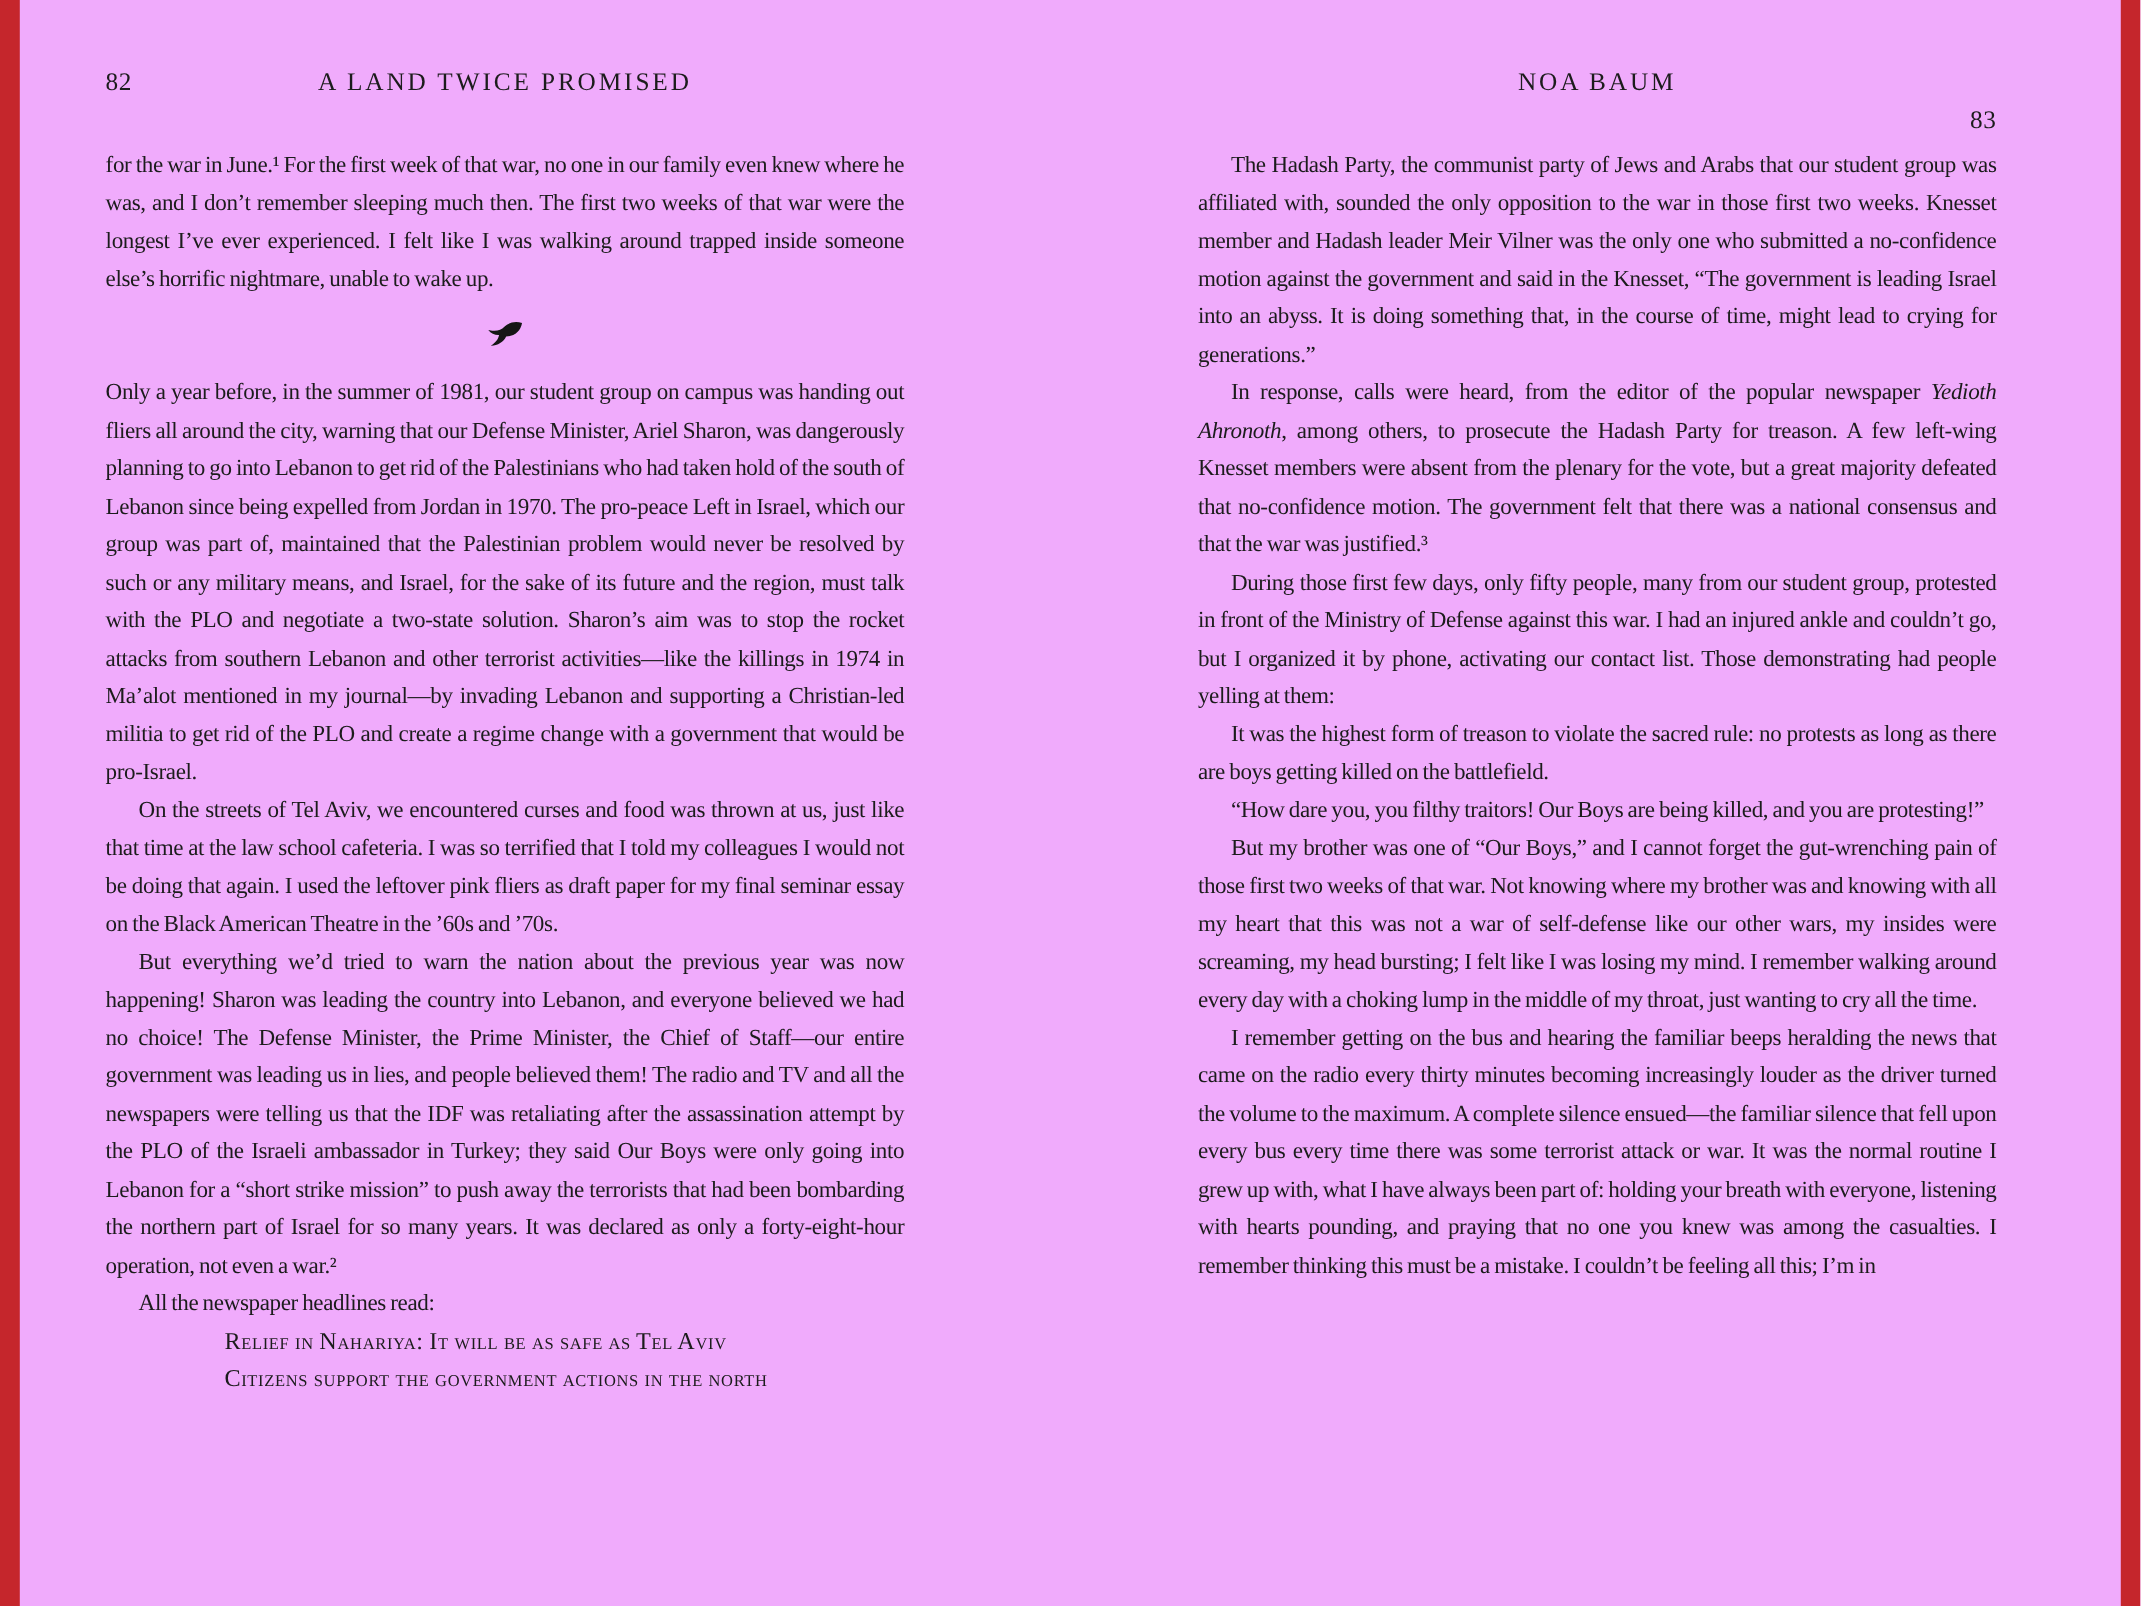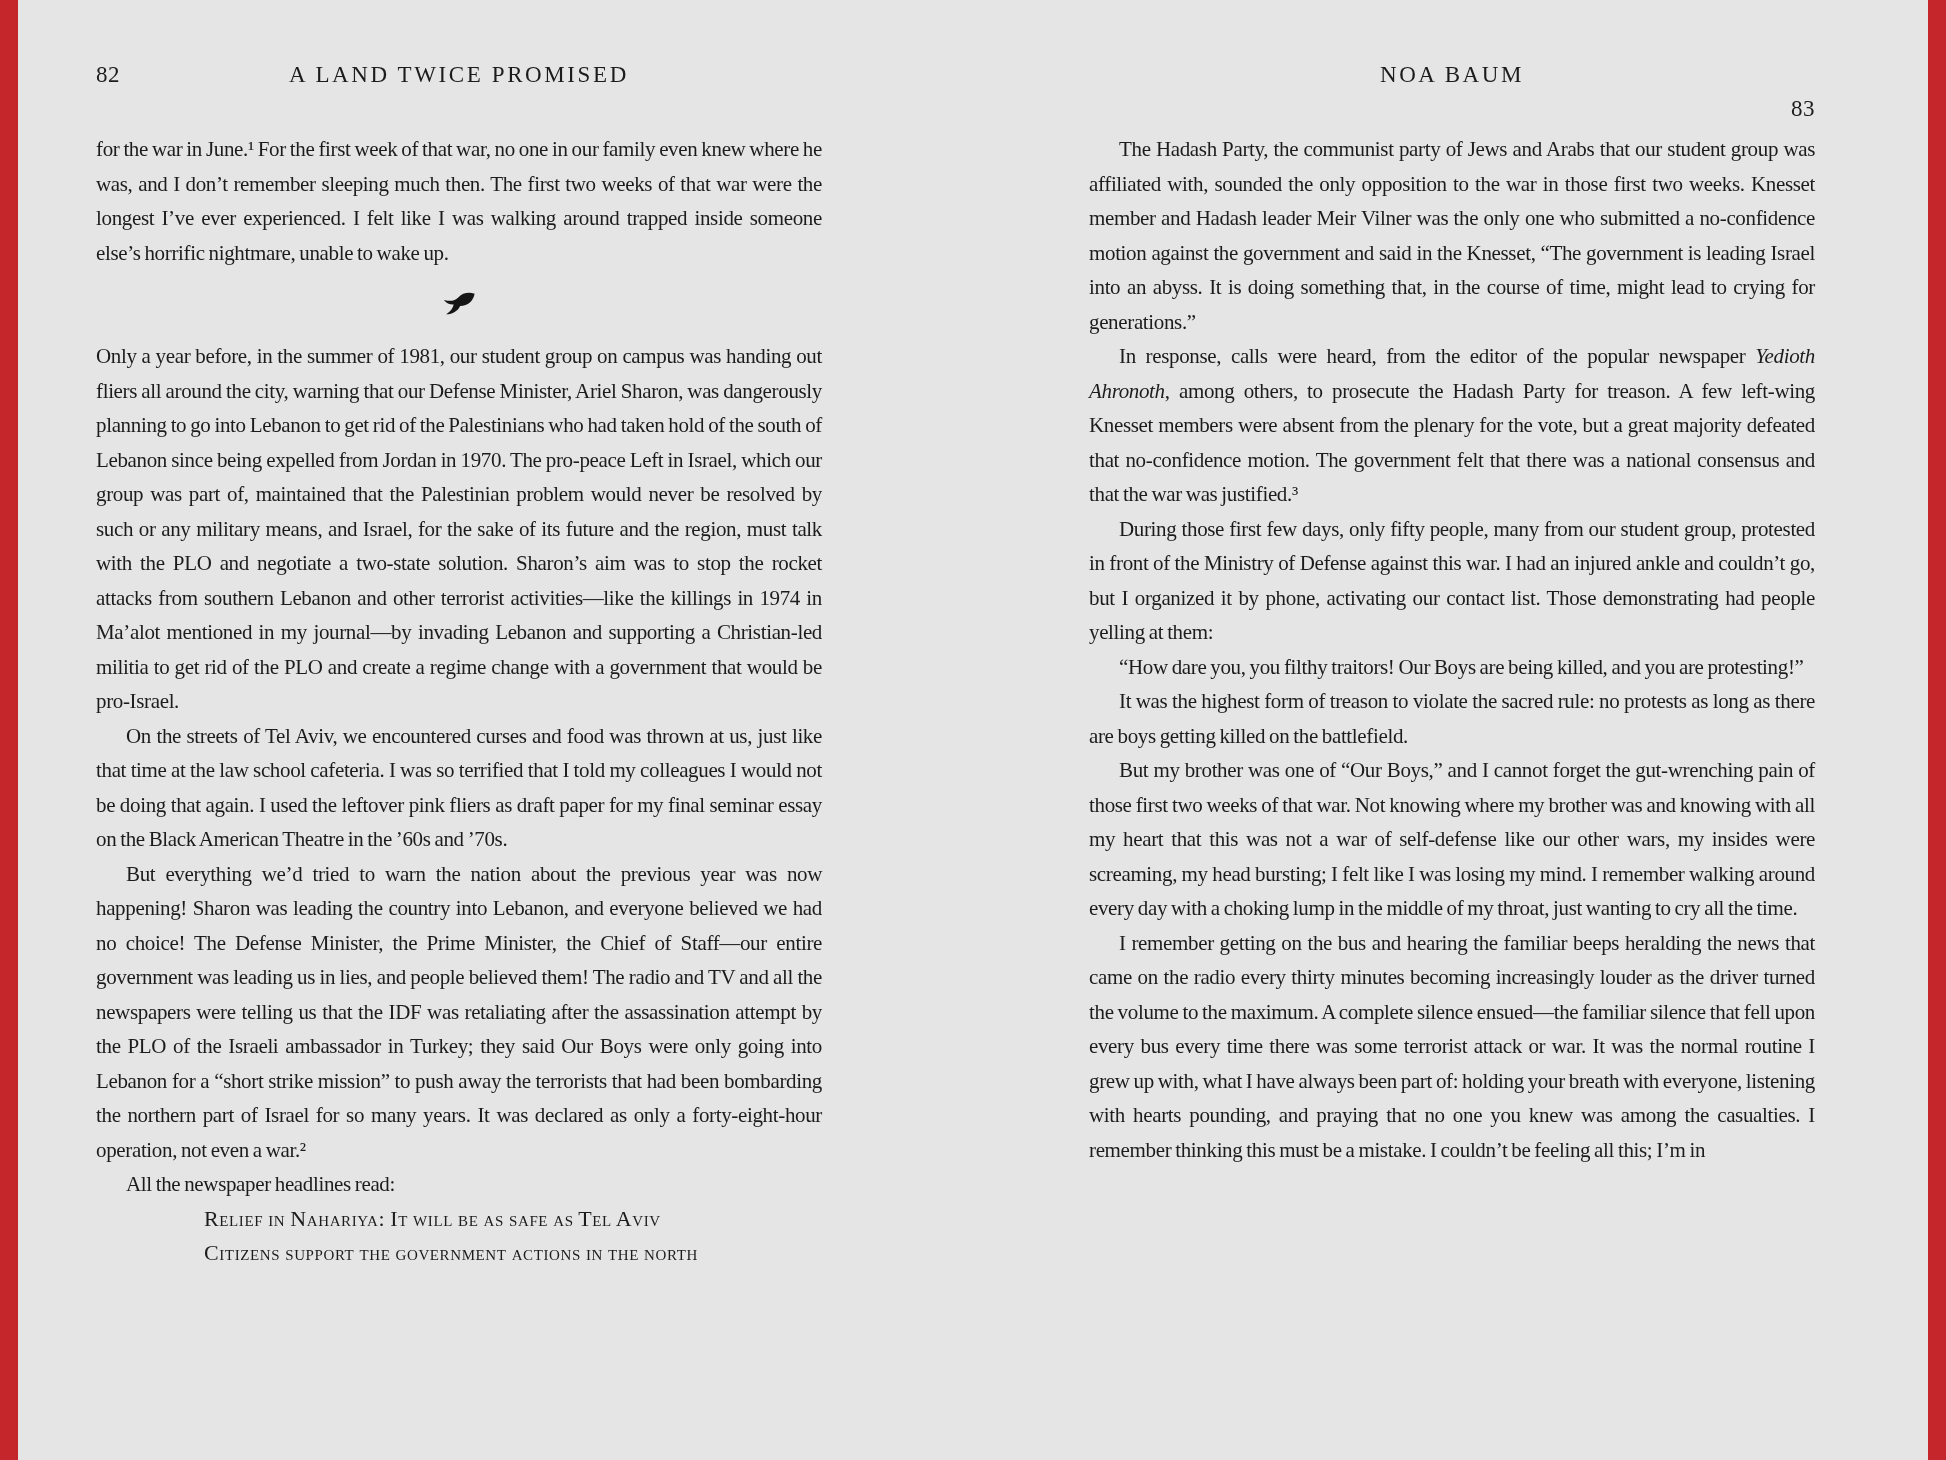--- a/index.html
+++ b/index.html
@@ -1,20 +1,20 @@
 <!DOCTYPE html>
 <html lang="en"><head>
 <meta charset="utf-8">
 <style>
   html, body { margin: 0; padding: 0; background: #ffffff; }
   .spread {
     position: relative;
     width: 1946px;
     height: 1460px;
-    background: #e5e5e5;
+    background: #f0abfc;
     overflow: hidden;
     font-family: "Liberation Serif", "DejaVu Serif", serif;
     color: #1c1c1c;
   }
   .edge {
     position: absolute;
     top: 0;
     width: 18px;
     height: 1460px;
     background: #c5262c;
@@ -112,20 +112,20 @@
 
   <section class="page page-right">
     <header class="running-head">
       <span class="head-title">NOA BAUM</span>
       <span class="folio folio-right">83</span>
     </header>
     <div class="page-body">
       <p class="indent">The Hadash Party, the communist party of Jews and Arabs that our student group was affiliated with, sounded the only opposition to the war in those first two weeks. Knesset member and Hadash leader Meir Vilner was the only one who submitted a no-confidence motion against the government and said in the Knesset, “The government is leading Israel into an abyss. It is doing something that, in the course of time, might lead to crying for generations.”</p>
       <p class="indent"><span>In response, calls were heard, from the editor of the popular newspaper </span><em class="paper-name">Yedioth Ahronoth</em><span>, among others, to prosecute the Hadash Party for treason. A few left-wing Knesset members were absent from the plenary for the vote, but a great majority defeated that no-confidence motion. The government felt that there was a national consensus and that the war was justified.³</span></p>
       <p class="indent">During those first few days, only fifty people, many from our student group, protested in front of the Ministry of Defense against this war. I had an injured ankle and couldn’t go, but I organized it by phone, activating our contact list. Those demonstrating had people yelling at them:</p>
+      <p class="indent">It was the highest form of treason to violate the sacred rule: no protests as long as there are boys getting killed on the battlefield.</p>
       <p class="indent">“How dare you, you filthy traitors! Our Boys are being killed, and you are protesting!”</p>
-      <p class="indent">It was the highest form of treason to violate the sacred rule: no protests as long as there are boys getting killed on the battlefield.</p>
       <p class="indent">But my brother was one of “Our Boys,” and I cannot forget the gut-wrenching pain of those first two weeks of that war. Not knowing where my brother was and knowing with all my heart that this was not a war of self-defense like our other wars, my insides were screaming, my head bursting; I felt like I was losing my mind. I remember walking around every day with a choking lump in the middle of my throat, just wanting to cry all the time.</p>
       <p class="indent">I remember getting on the bus and hearing the familiar beeps heralding the news that came on the radio every thirty minutes becoming increasingly louder as the driver turned the volume to the maximum. A complete silence ensued—the familiar silence that fell upon every bus every time there was some terrorist attack or war. It was the normal routine I grew up with, what I have always been part of: holding your breath with everyone, listening with hearts pounding, and praying that no one you knew was among the casualties. I remember thinking this must be a mistake. I couldn’t be feeling all this; I’m in</p>
     </div>
   </section>
 
 </div>
 
 </body></html>

